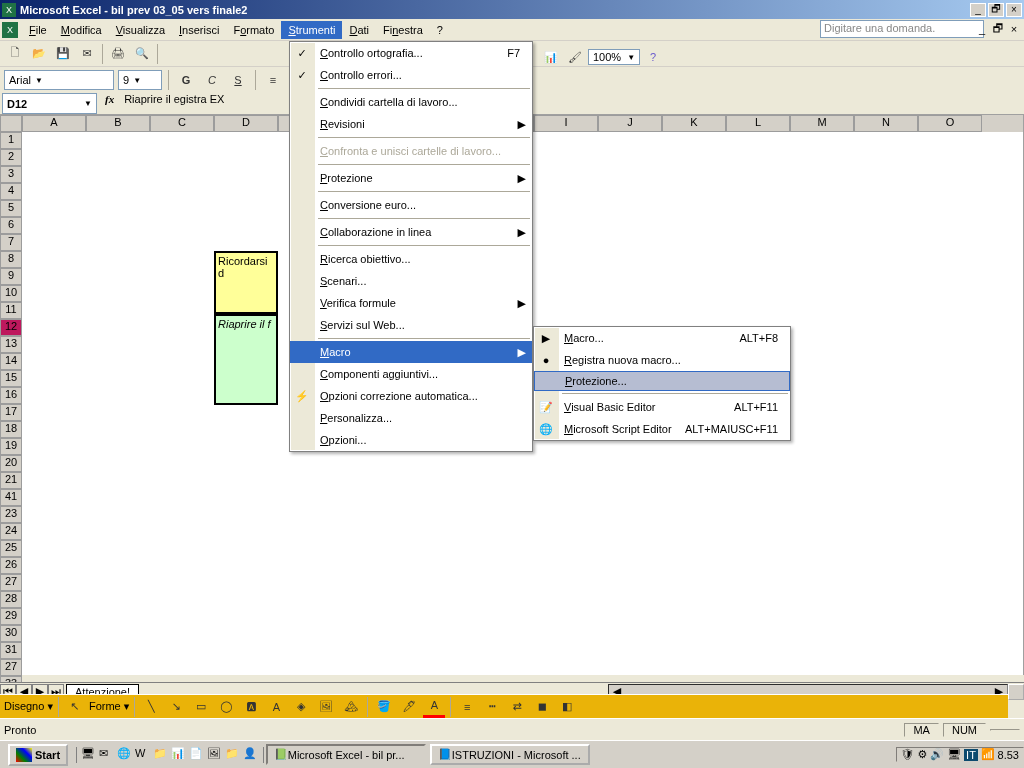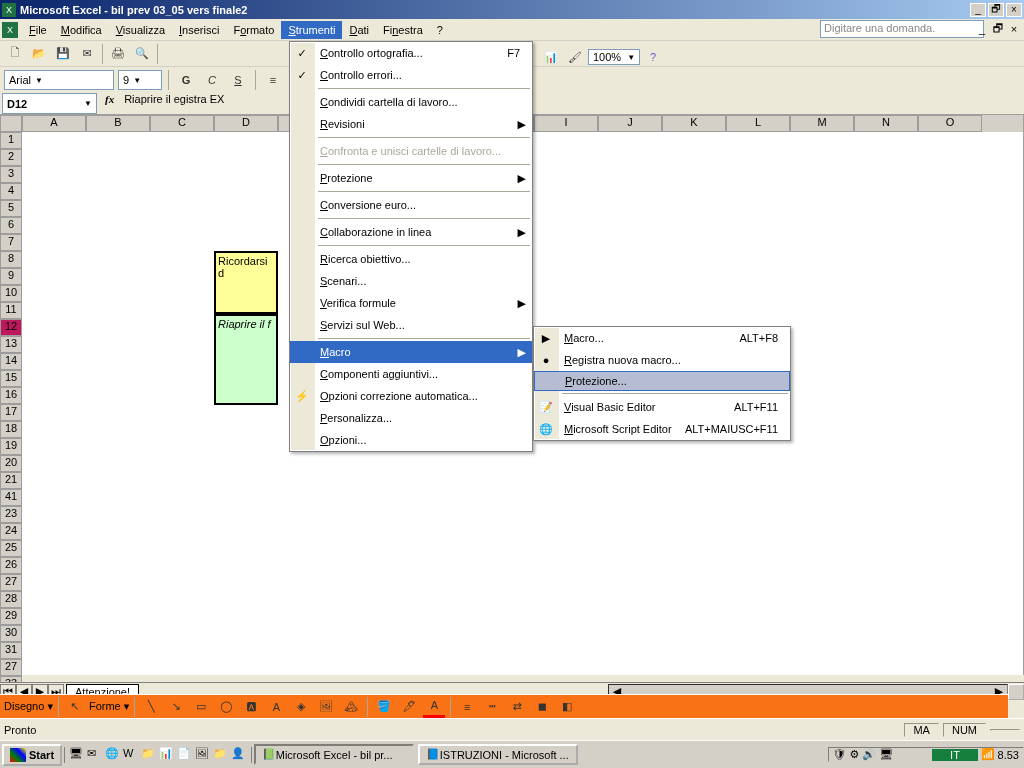--- a/index.html
+++ b/index.html
@@ -34,26 +34,26 @@
   .colh{width:64px; border:1px solid #9c9c9c; text-align:center; background:#d4d0c8;}
   .rows{display:flex; flex-direction:column;}
   .row{display:flex; height:17px;}
   .rowh{width:22px; border:1px solid #9c9c9c; background:#d4d0c8; text-align:center;}
   .cell-area{position:absolute; left:22px; top:17px; right:0; bottom:0; background:#fff;}
   .yellow-box{position:absolute; left:192px; top:119px; width:64px; height:63px; background:#ffff99; border:2px solid #000; padding:2px; font-size:11px; overflow:hidden;}
   .green-box{position:absolute; left:192px; top:182px; width:64px; height:91px; background:#ccffcc; border:2px solid #000; padding:2px; font-style:italic; font-size:11px; overflow:hidden;}
   .sheet-tabs{position:absolute; bottom:68px; left:0; right:0; height:18px; background:#ece9d8; display:flex; align-items:center; border-top:1px solid #808080;}
   .nav-btn{width:16px;height:16px;display:flex;align-items:center;justify-content:center;border:1px solid #808080;}
   .tab{background:#fff; padding:1px 8px; border:1px solid #000; border-bottom:none; font-weight:normal; margin-left:2px;}
-  .draw-bar{position:absolute; bottom:50px; left:0; right:16px; height:24px; background:#f97316; display:flex; align-items:center; padding:2px 4px; gap:3px; border-top:1px solid #fff;}
+  .draw-bar{position:absolute; bottom:50px; left:0; right:16px; height:24px; background:#eab308; display:flex; align-items:center; padding:2px 4px; gap:3px; border-top:1px solid #fff;}
   .status-bar{position:absolute; bottom:28px; left:0; right:0; height:22px; background:#ece9d8; border-top:1px solid #fff; display:flex; align-items:center; padding:0 4px;}
   .status-bar .spacer{flex:1;}
   .status-cell{border:1px inset #ece9d8; padding:0 8px; margin-left:4px;}
   .taskbar{position:absolute; bottom:0; left:0; right:0; height:28px; background:#d4d0c8; border-top:1px solid #fff; display:flex; align-items:center;}
-  .start-btn{display:flex; align-items:center; padding:2px 6px; border:2px outset #fff; margin:2px; font-weight:bold;}
+  .start-btn{display:flex; align-items:center; padding:2px 6px; border:2px outset #fff; margin:8px; font-weight:bold;}
   .start-btn .flag{width:16px;height:14px;background:linear-gradient(45deg,red,green,blue,yellow);margin-right:3px;}
   .ql{display:flex; gap:2px; padding:0 4px; border-left:1px solid #808080; border-right:1px solid #808080;}
   .ql span{width:16px;height:16px;}
   .task-btn{border:2px inset #d4d0c8; padding:2px 6px; margin:2px; display:flex; align-items:center; width:160px; overflow:hidden; white-space:nowrap;}
   .task-btn.inactive{border:2px outset #fff;}
   .tray{margin-left:auto; display:flex; align-items:center; gap:3px; padding:0 4px; border:1px inset #d4d0c8;}
   
   .menu{position:absolute; background:#fff; border:1px solid #808080; box-shadow:2px 2px 3px rgba(0,0,0,0.3);}
   .menu-strip{position:absolute;left:1px;top:1px;bottom:1px;width:24px;background:#ece9d8;}
   .menu .mi{height:22px; display:flex; align-items:center; padding-left:30px; padding-right:20px; position:relative;}
@@ -345,21 +345,21 @@
     <span>📁</span>
     <span>👤</span>
   </div>
   <div class="task-btn">📗 <span>Microsoft Excel - bil pr...</span></div>
   <div class="task-btn inactive">📘 <span>ISTRUZIONI - Microsoft ...</span></div>
   <div class="tray">
     <span>🛡</span>
     <span>⚙</span>
     <span>🔊</span>
     <span>🖥</span>
-    <span style="background:#15803d;color:#fff;padding:0 18px;margin-left:36px;">IT</span>
+    <span style="background:#0c4a6e;color:#fff;padding:0 2px;">IT</span>
     <span>📶</span>
     <span>8.53</span>
   </div>
 </div>
 
 <div class="menu menu1">
   <div class="menu-strip"></div>
   <div id="menu1-items">
       <div class="mi">
         <span class="ico">✓</span>

